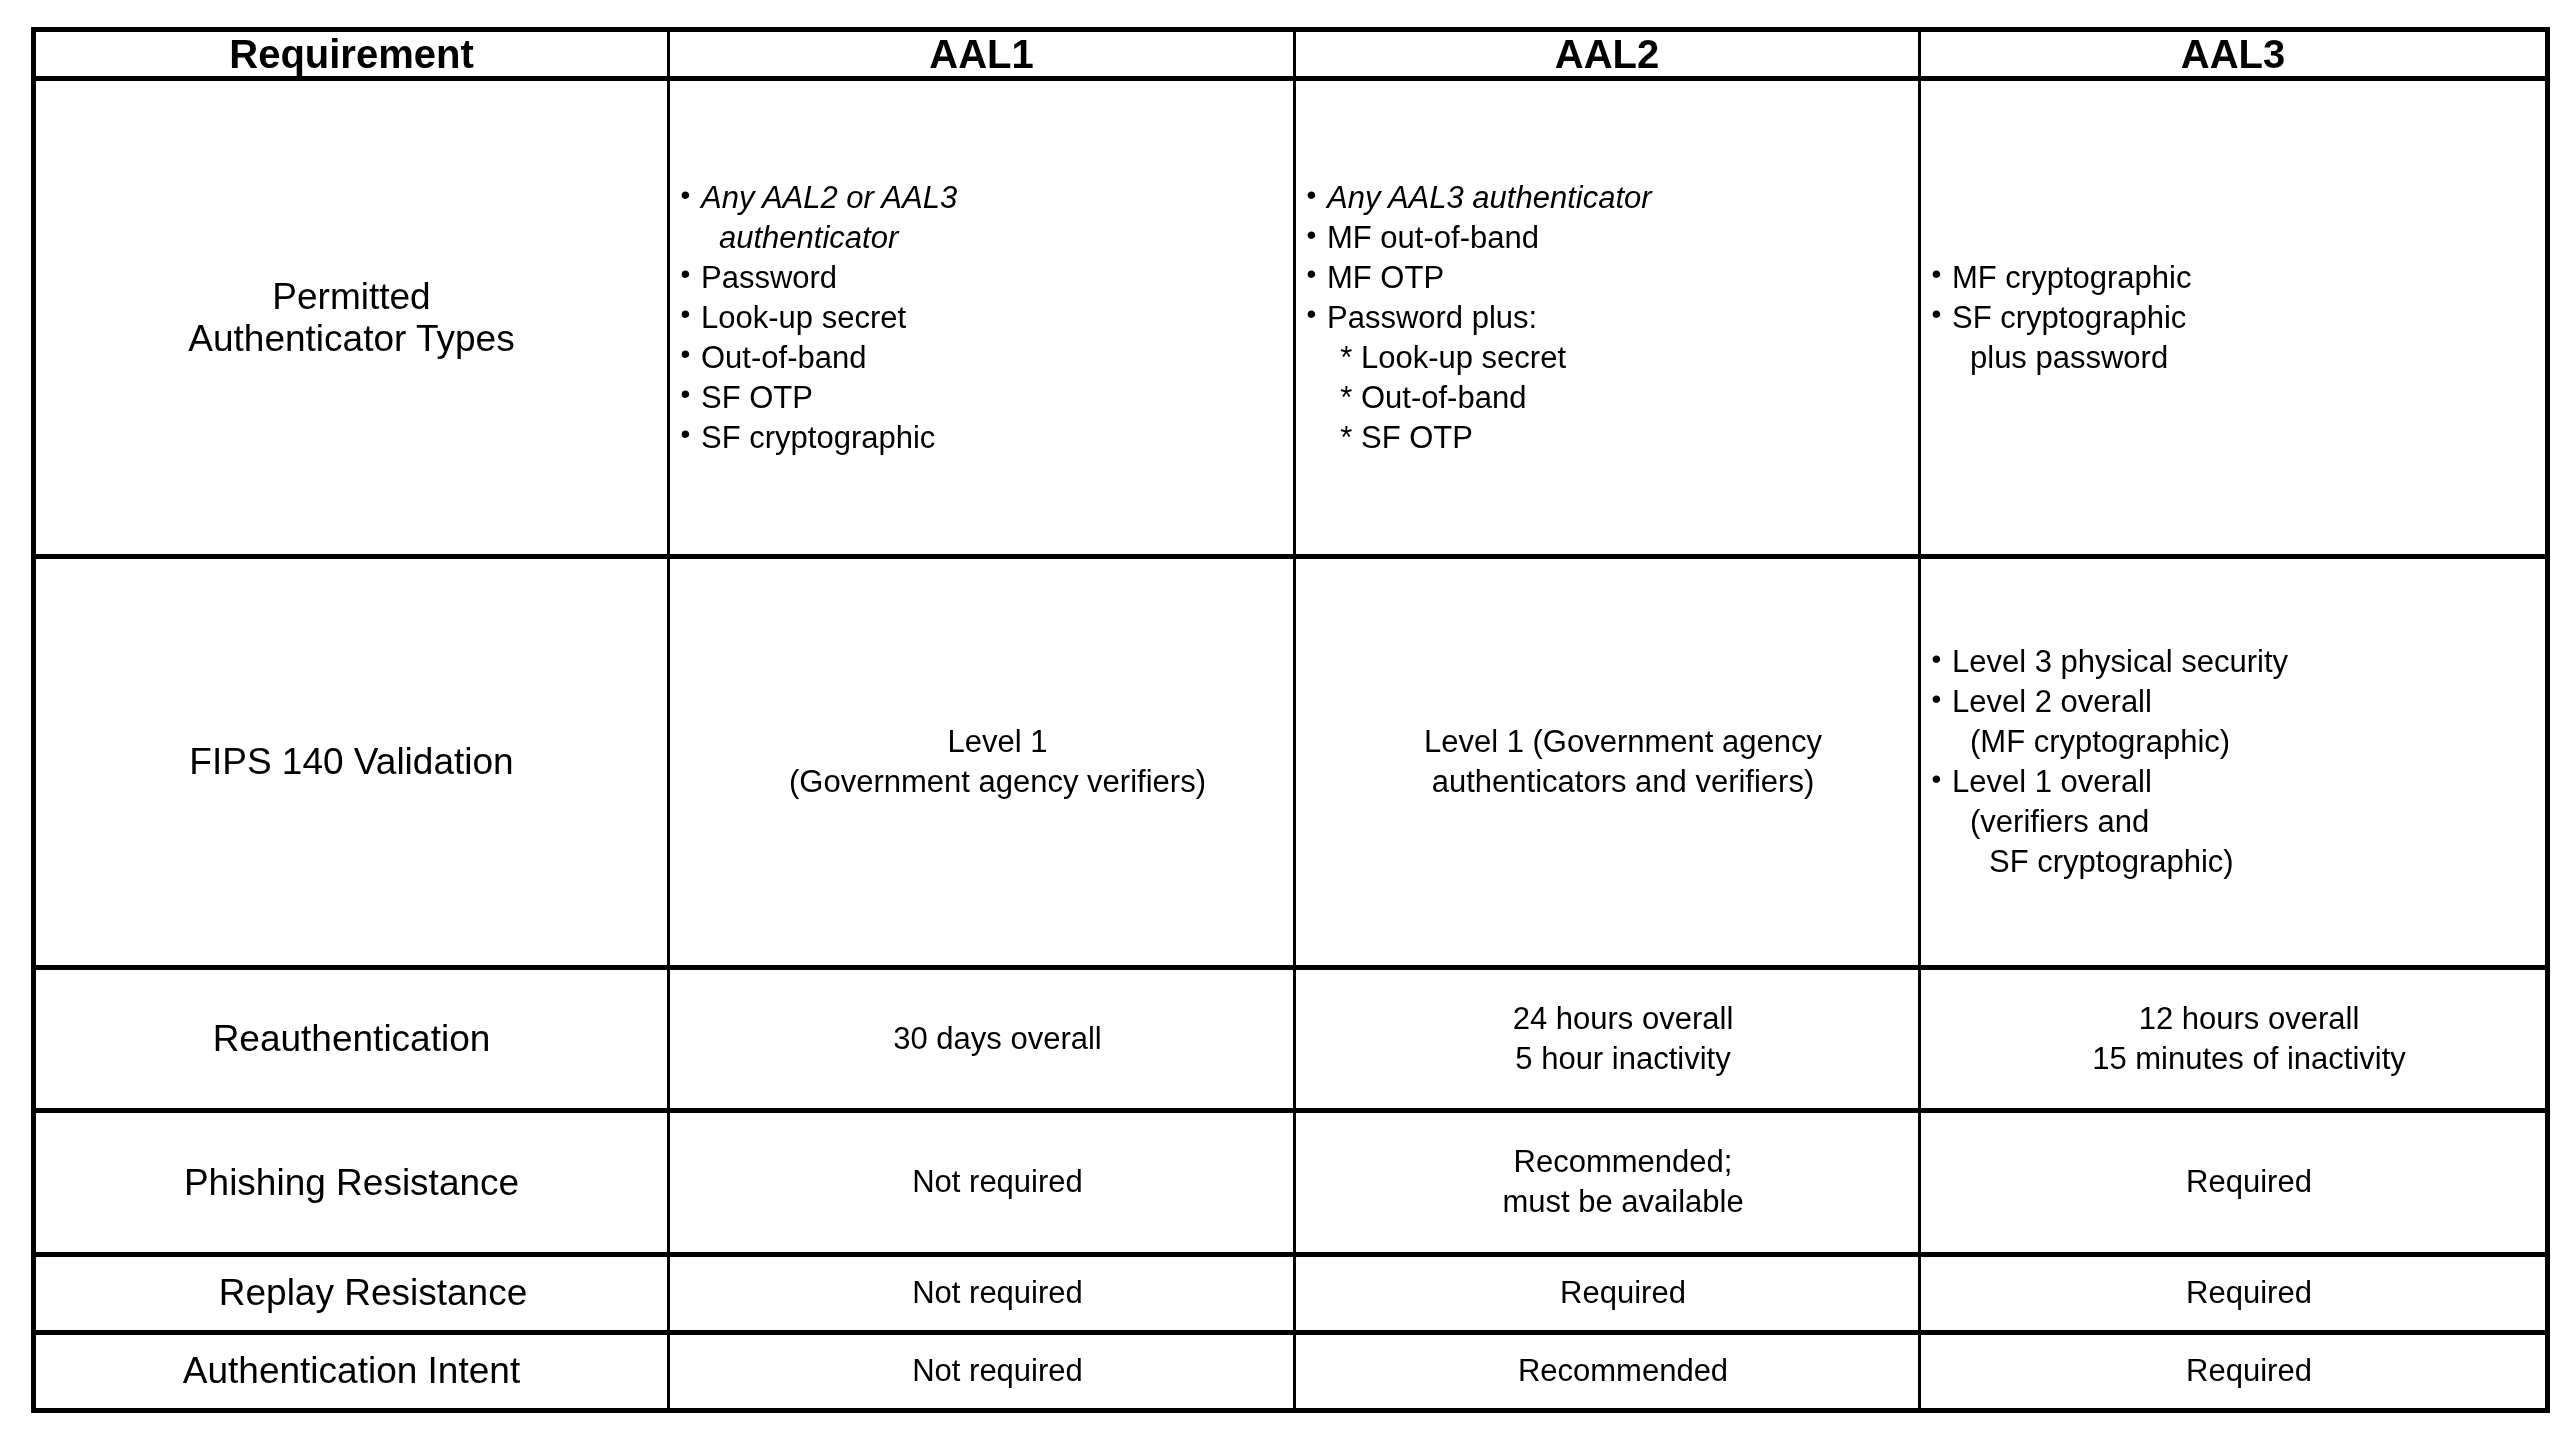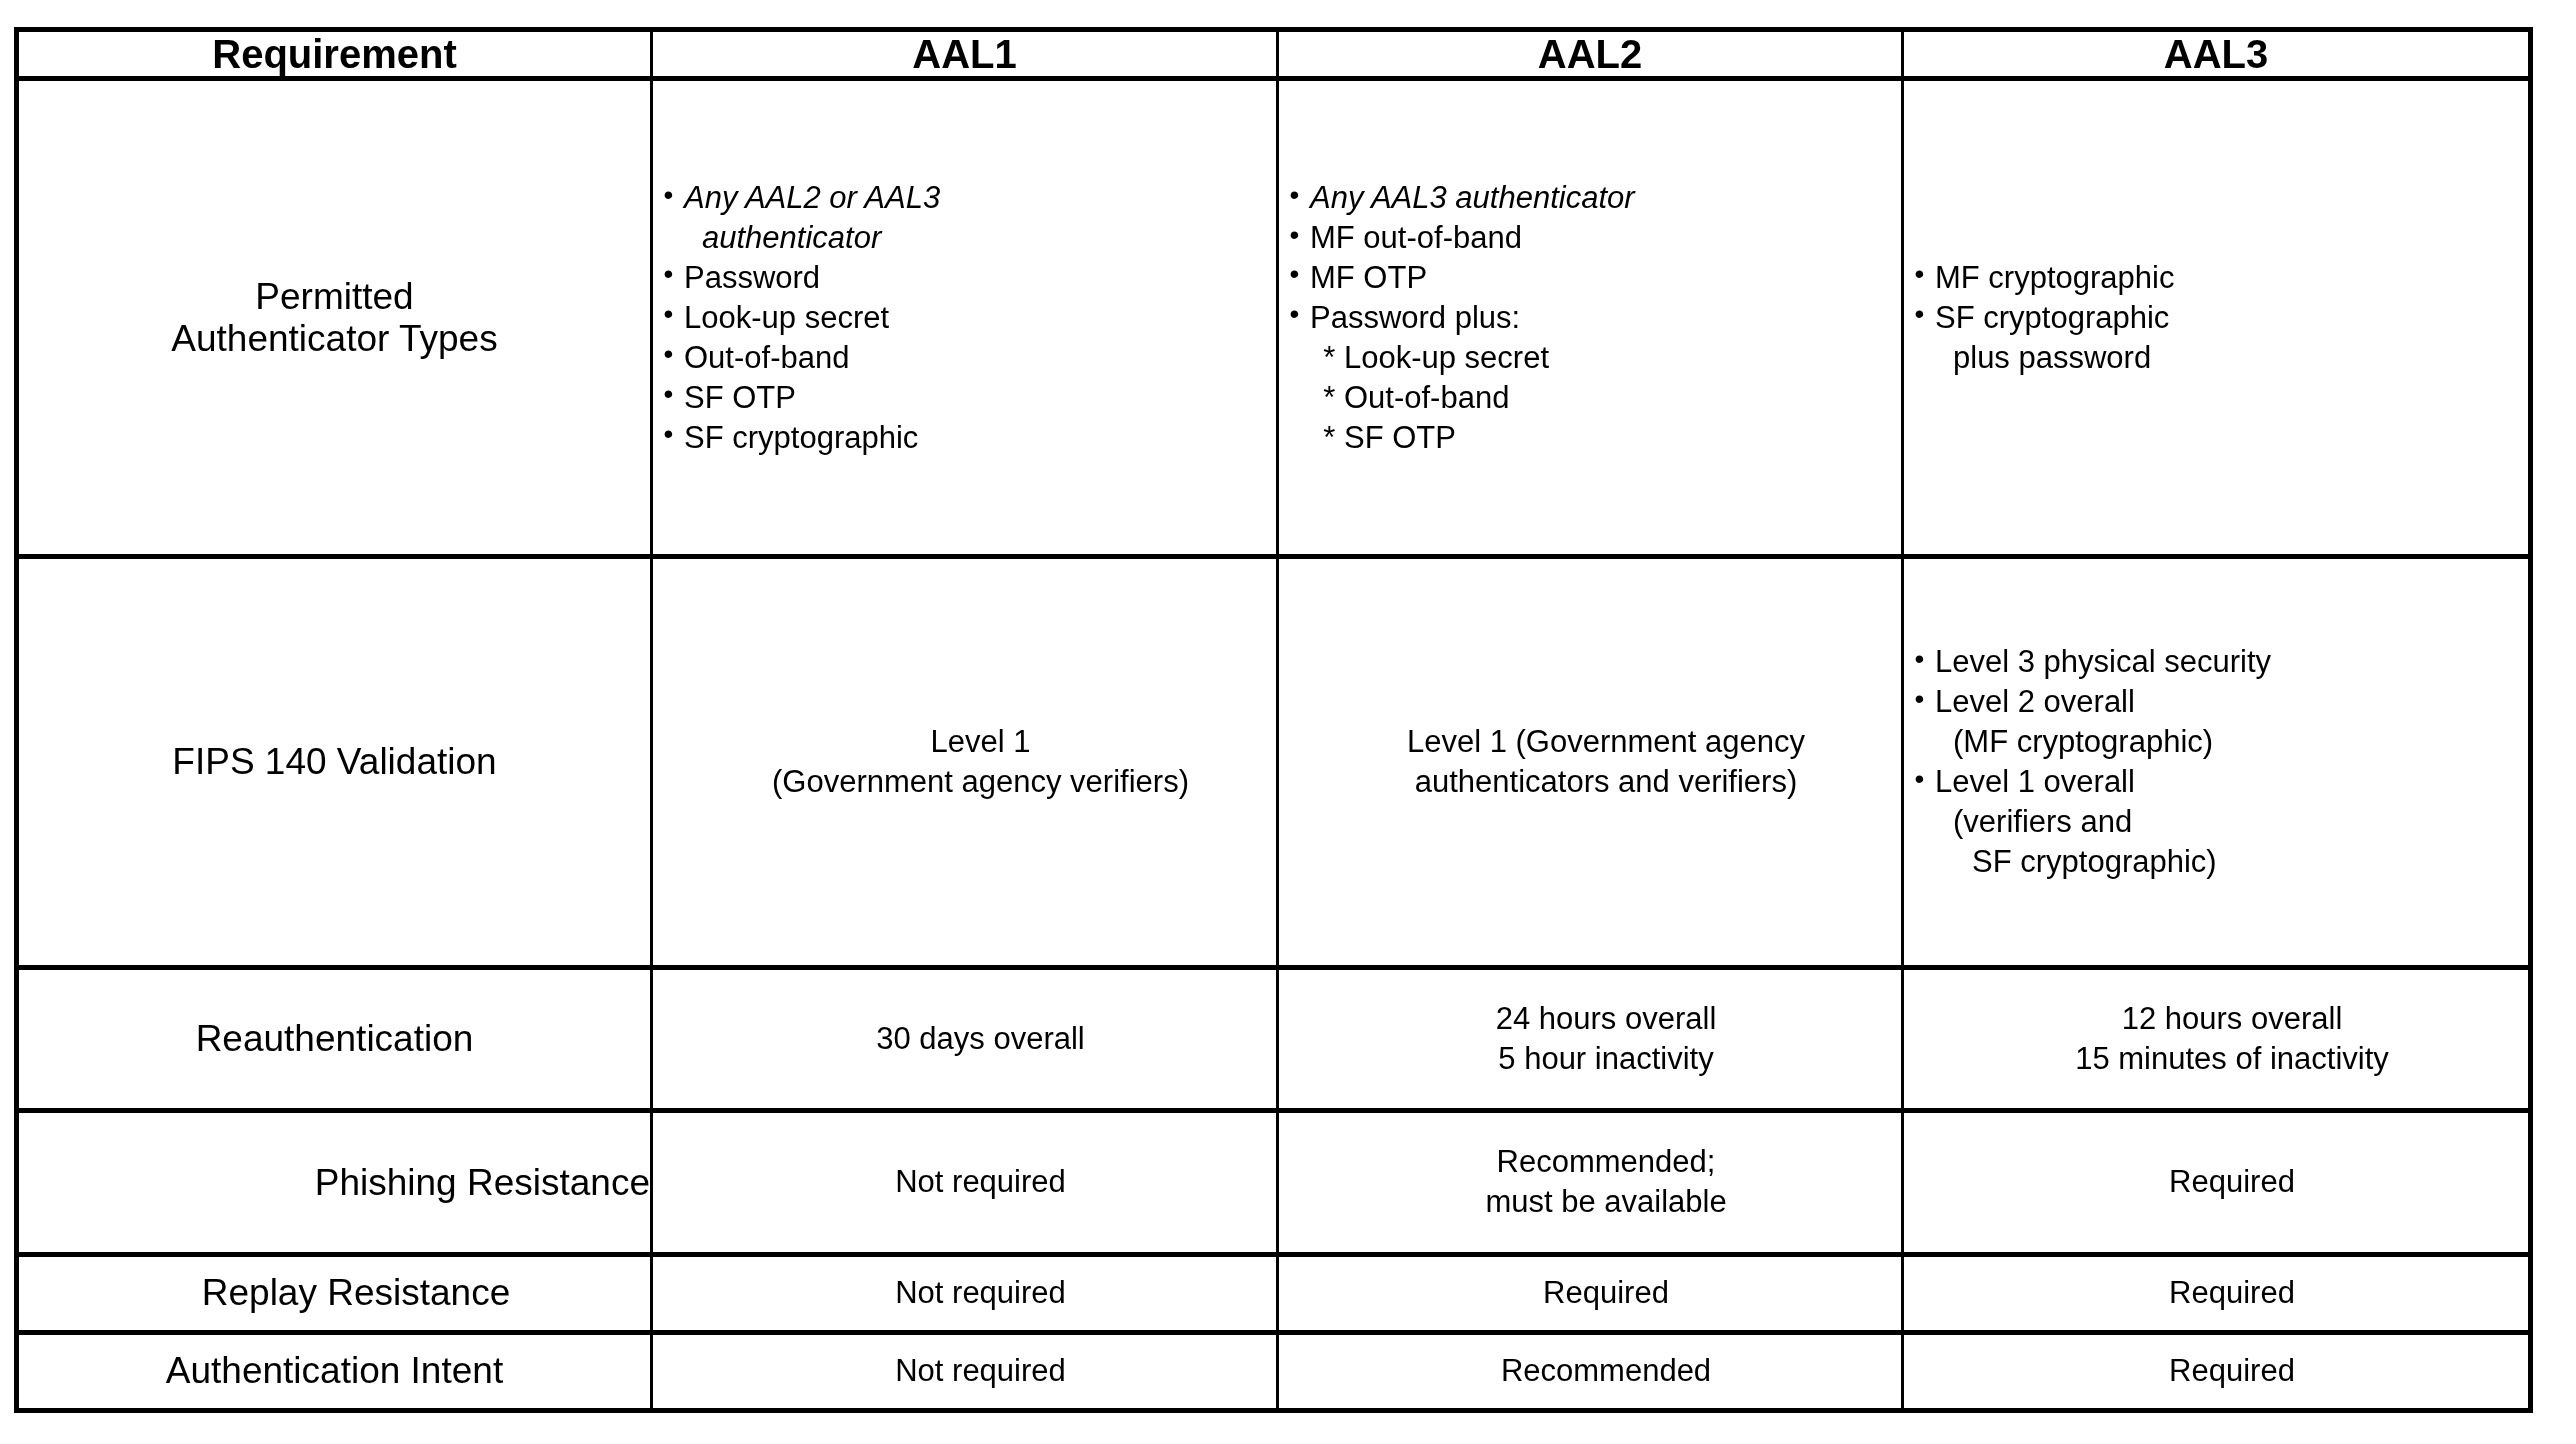--- a/index.html
+++ b/index.html
@@ -10,21 +10,21 @@
   body {
     width: 2576px;
     height: 1445px;
     font-family: "Liberation Sans", sans-serif;
     color: #000000;
     overflow: hidden;
   }
 
   #table-wrap {
     position: absolute;
-    left: 14px;
+    left: 31px;
     top: 26.5px;
     width: 2514px;
     height: 1386px;
   }
 
   table.aal-table {
     width: 2514px;
     height: 1386px;
     border-collapse: collapse;
     table-layout: fixed;
@@ -197,21 +197,21 @@
             <span class="line">24 hours overall</span>
             <span class="line">5 hour inactivity</span>
           </td>
           <td class="val-cell">
             <span class="line">12 hours overall</span>
             <span class="line">15 minutes of inactivity</span>
           </td>
         </tr>
         <tr>
           <td class="req-cell">
-            <span class="line" style="display: block; text-align: right;">Phishing Resistance</span>
+            <span class="line" style="display: block;">Phishing Resistance</span>
           </td>
           <td class="val-cell">
             <span class="line">Not required</span>
           </td>
           <td class="val-cell">
             <span class="line">Recommended;</span>
             <span class="line">must be available</span>
           </td>
           <td class="val-cell">
             <span class="line">Required</span>

